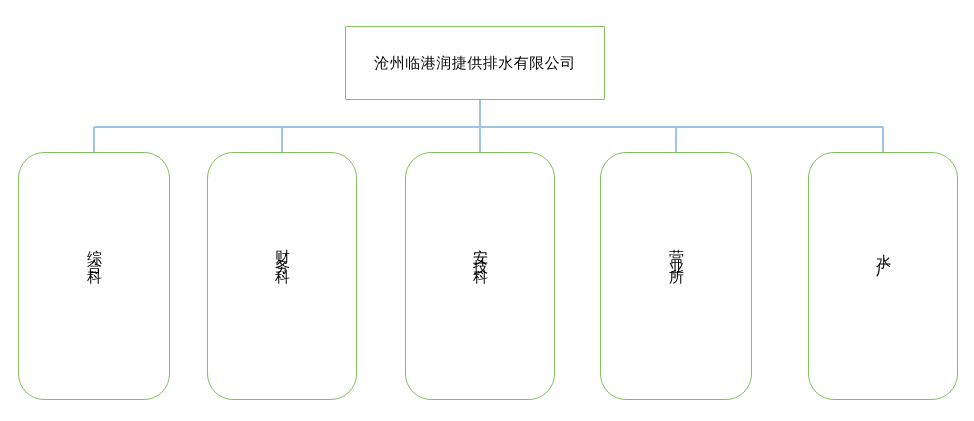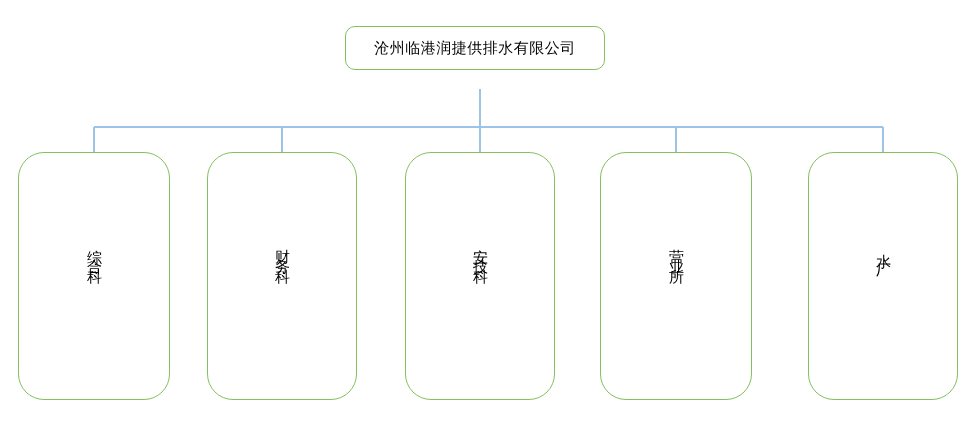--- a/index.html
+++ b/index.html
@@ -31,23 +31,23 @@
   .connectors line {
     stroke: var(--connector);
     stroke-width: 1.2;
     shape-rendering: crispEdges;
   }
   .root-box {
     position: absolute;
     left: 345px;
     top: 26px;
     width: 260px;
-    height: 44px;
+    height: 74px;
     border: 1.6px solid var(--box-border);
-    border-radius: 10px;
+    border-radius: 1px;
     background: #ffffff;
     display: flex;
     align-items: center;
     justify-content: center;
     box-sizing: border-box;
   }
   .root-box span {
     font-size: 15px;
     letter-spacing: 0.5px;
     white-space: nowrap;

